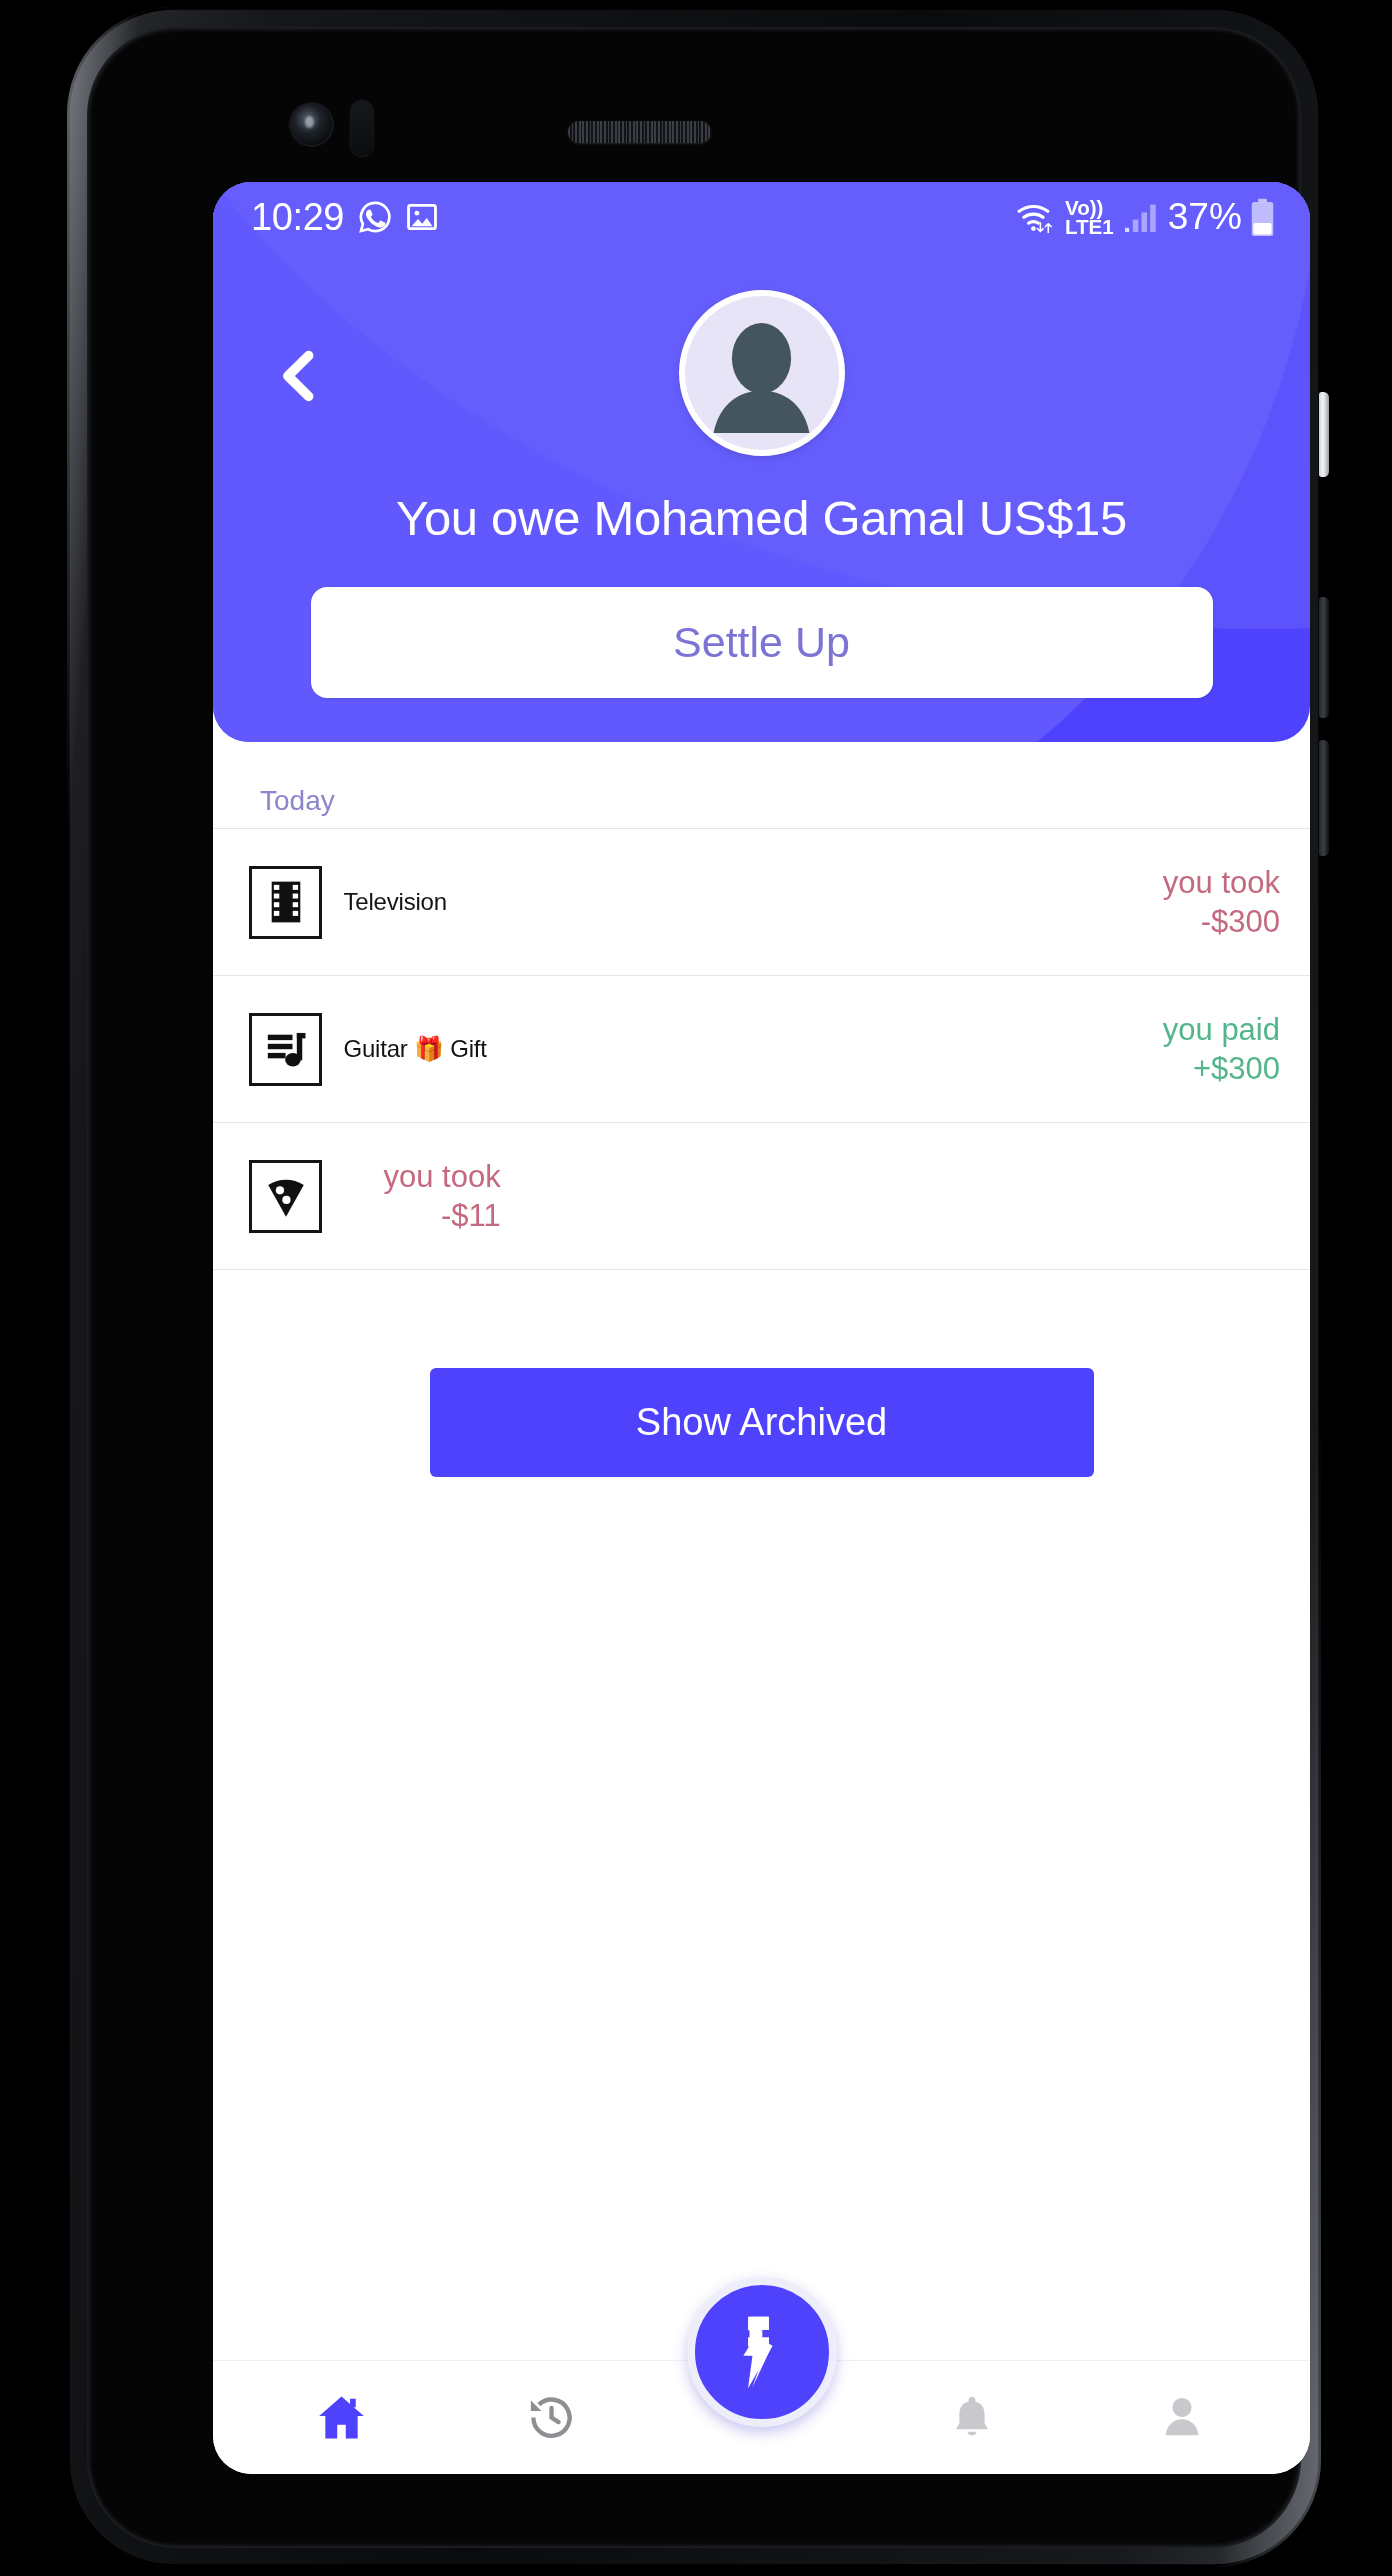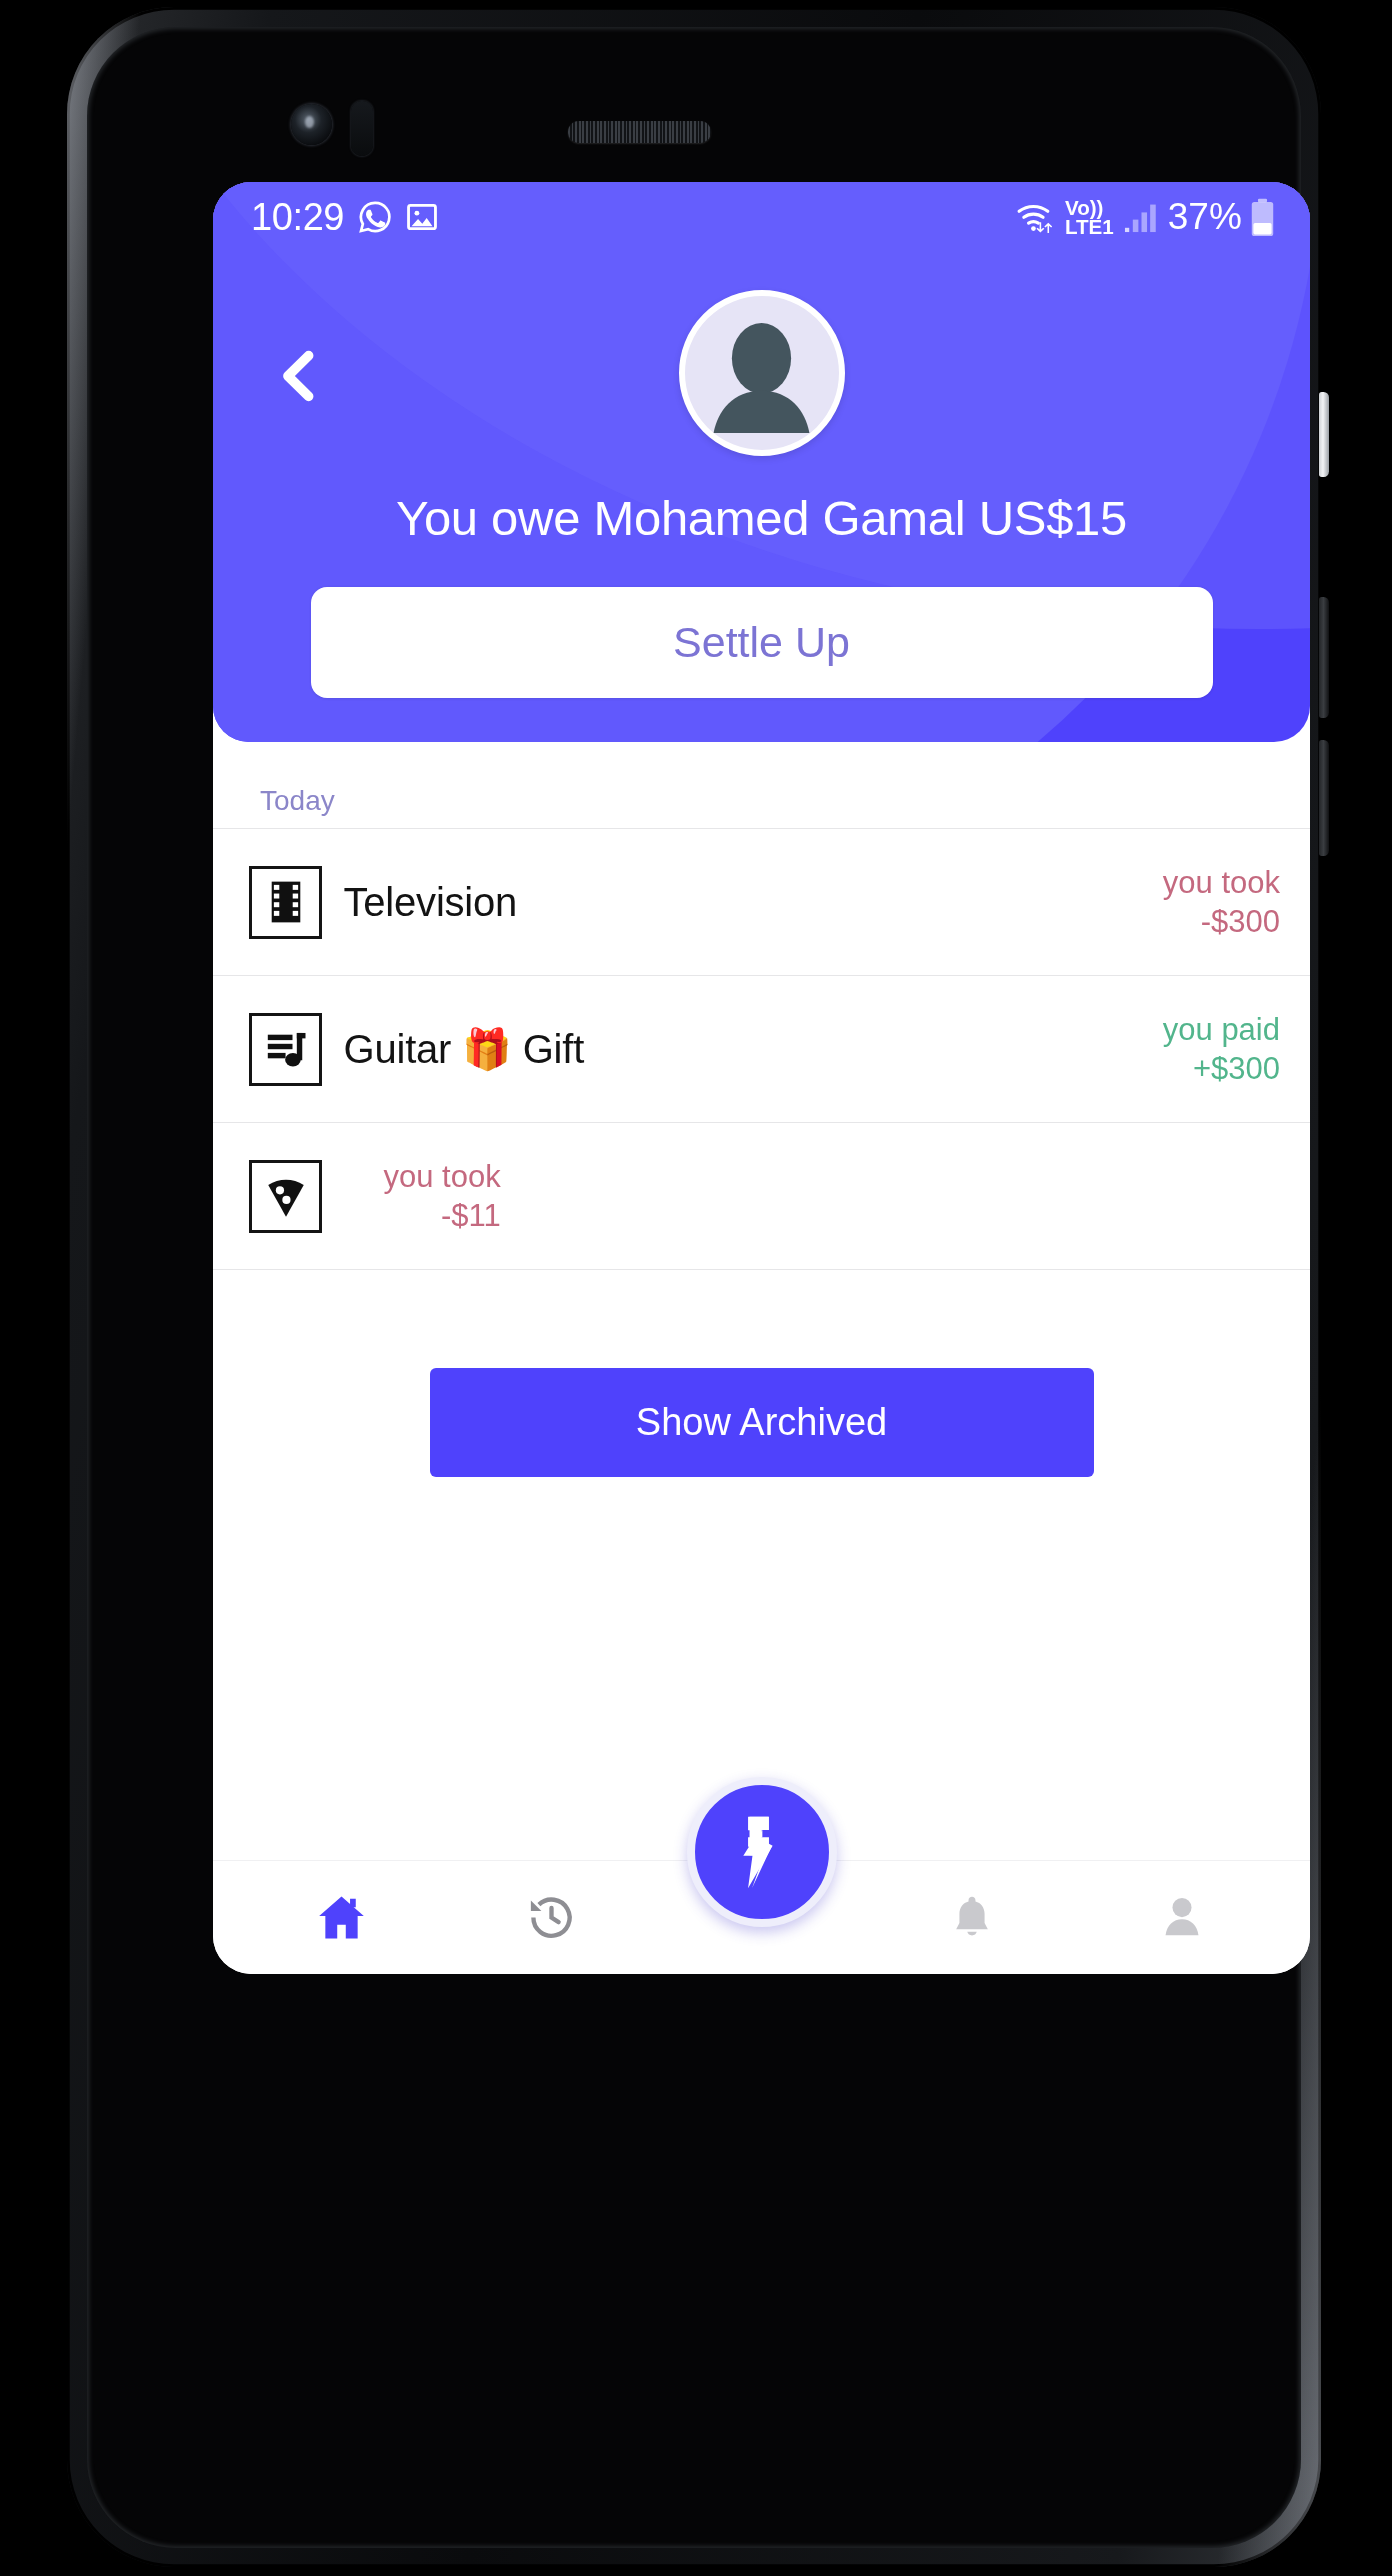--- a/index.html
+++ b/index.html
@@ -80,21 +80,21 @@
     background: repeating-linear-gradient(90deg, #3a3e44 0 1.8px, #111316 1.8px 3.6px);
     box-shadow: 0 0.9px 1.8px rgba(255,255,255,0.12);
   }
 
   
   #screen {
     position: absolute;
     left: 146px;
     top: 175px;
     width: 1097px;
-    height: 1792px;
+    height: 2292px;
     background: #ffffff;
     border-radius: 38px;
     overflow: hidden;
   }
 
   
   #app-header {
     position: relative;
     height: 560px;
     background: #4f42fc;
@@ -193,21 +193,21 @@
   .txn-icon-box {
     width: 73px; height: 73px;
     border: 3.6px solid #141414;
     background: #ffffff;
     display: flex; align-items: center; justify-content: center;
     flex: 0 0 auto;
     margin-right: 21.5px;
   }
   .txn-title {
     flex: 1 1 auto;
-    font-size: 40px;
+    font-size: 24px;
     color: #131313;
     letter-spacing: -0.2px;
     line-height: 1.25;
     padding-right: 14.3px;
   }
   .txn-amount {
     flex: 0 0 auto;
     text-align: right;
     font-size: 31px;
     line-height: 1.28;

